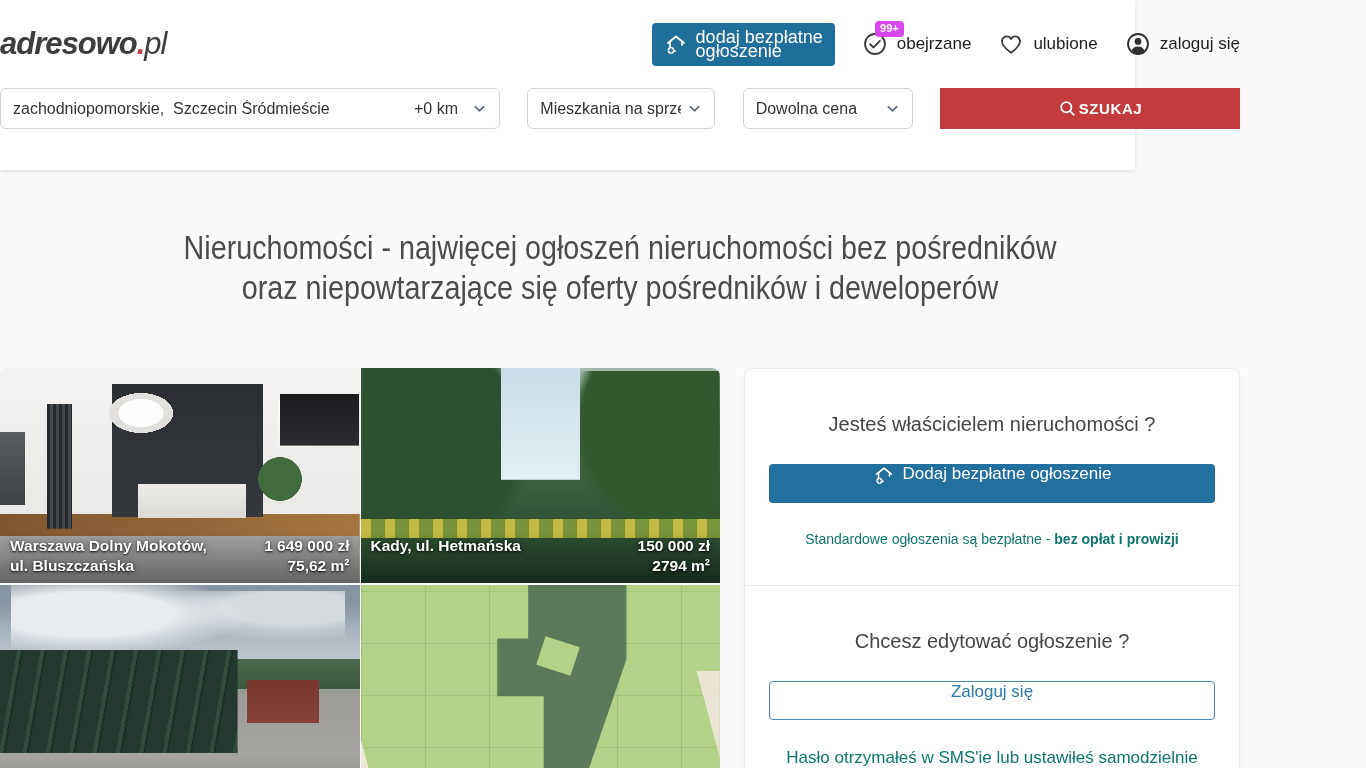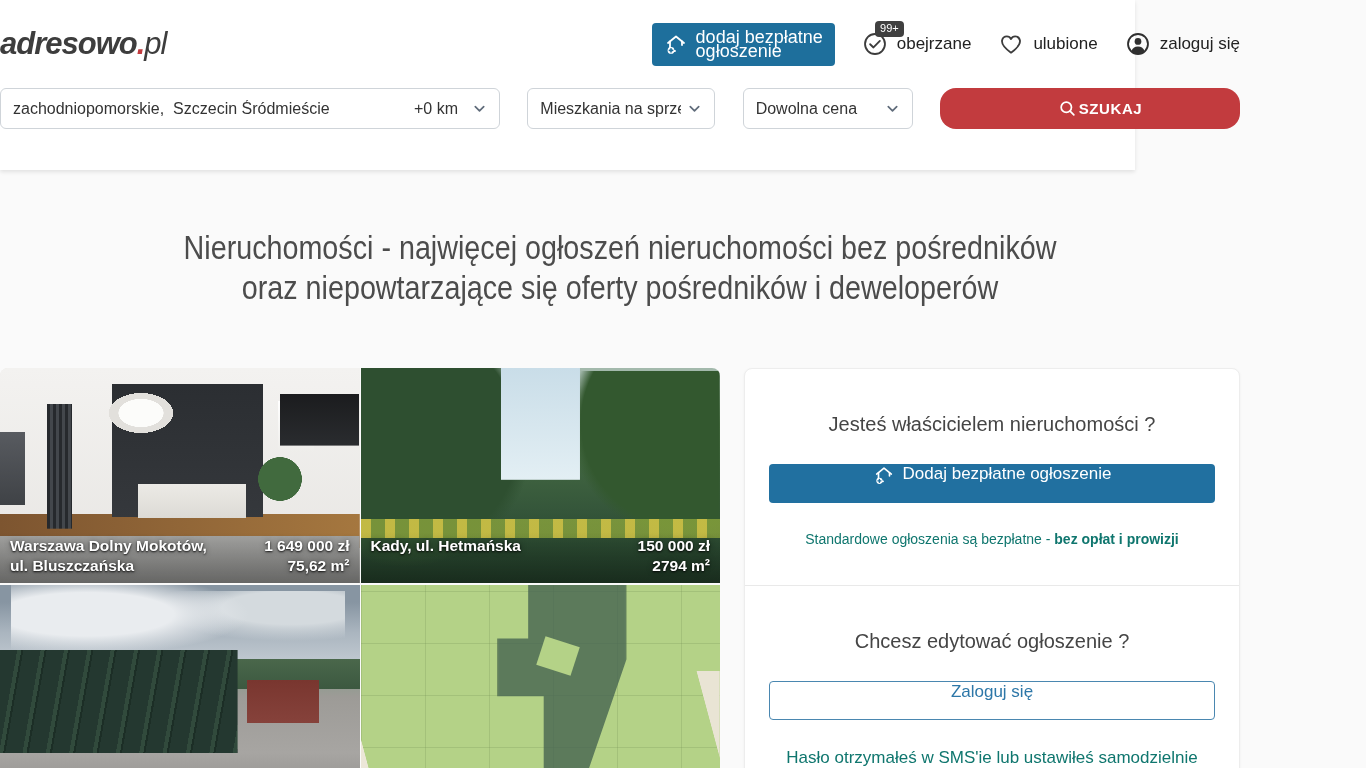--- a/index.html
+++ b/index.html
@@ -14,35 +14,35 @@
   .logo { text-decoration:none; font-style:italic; font-size:31px; letter-spacing:-1px; cursor:pointer; }
   .logo-main { font-weight:bold; color:#3d3d3d; }
   .logo-dot  { font-weight:bold; color:#c23b3e; }
   .logo-suffix { font-weight:400; color:#3d3d3d; }
   .top-actions { margin-left:auto; display:flex; align-items:center; gap:27px; }
   .btn-add { display:flex; align-items:center; gap:8px; background:#1e6f9c; border:none; border-radius:4px;
              color:#fff; padding:7px 12px; cursor:pointer; }
   .btn-add-text { display:flex; flex-direction:column; align-items:flex-start; font-size:18px; line-height:14.5px; }
   .top-item { display:flex; align-items:center; gap:9px; font-size:17px; color:#222; cursor:pointer; background:none; border:none; }
   .icon-wrap { position:relative; display:inline-flex; }
-  .badge { position:absolute; top:-10px; right:-16px; background:#404040; color:#fff; font-size:11px;
-           font-weight:normal; padding:1px 5px 2px; border-radius:4px; line-height:13px; }
+  .badge { position:absolute; top:-10px; right:-16px; background:#d946ef; color:#fff; font-size:11px;
+           font-weight:bold; padding:1px 5px 2px; border-radius:4px; line-height:13px; }
 
   
   .searchbar { display:flex; justify-content:space-between; align-items:center; height:41px; }
   .field { height:41px; border:1px solid #cfd4d9; border-radius:6px; background:#fff; display:flex;
            align-items:center; padding:0 12px; font-size:16px; color:#333; cursor:pointer; overflow:hidden; }
   .field-loc { width:500px; }
   .loc-text { white-space:pre; overflow:hidden; flex:1; }
   .loc-right { display:flex; align-items:center; gap:8px; margin-left:8px; color:#333; }
   .field-cat { width:188px; }
   .field-price { width:170px; }
   .sel-text { flex:1; white-space:nowrap; overflow:hidden; }
   .chev { flex:0 0 auto; margin-left:6px; }
-  .btn-search { width:300px; height:41px; background:#c23b3e; color:#fff; border:none; border-radius:16px;
+  .btn-search { width:300px; height:41px; background:#c23b3e; color:#fff; border:none; border-radius:0;
                 font-size:15px; font-weight:bold; letter-spacing:.6px; display:flex; align-items:center;
                 justify-content:center; gap:2px; cursor:pointer;padding-left:20px; }
 
   
   main { width:1240px; margin:0 auto; }
   .headline { margin-top:58px; text-align:center; font-weight:400; color:#4c4c4c; }
   .hl-line { display:block; font-size:33px; line-height:40px; transform:scaleX(.87); transform-origin:center; white-space:nowrap; }
 
   
   .content-row { display:flex; gap:24px; margin-top:60px; align-items:flex-start; }

